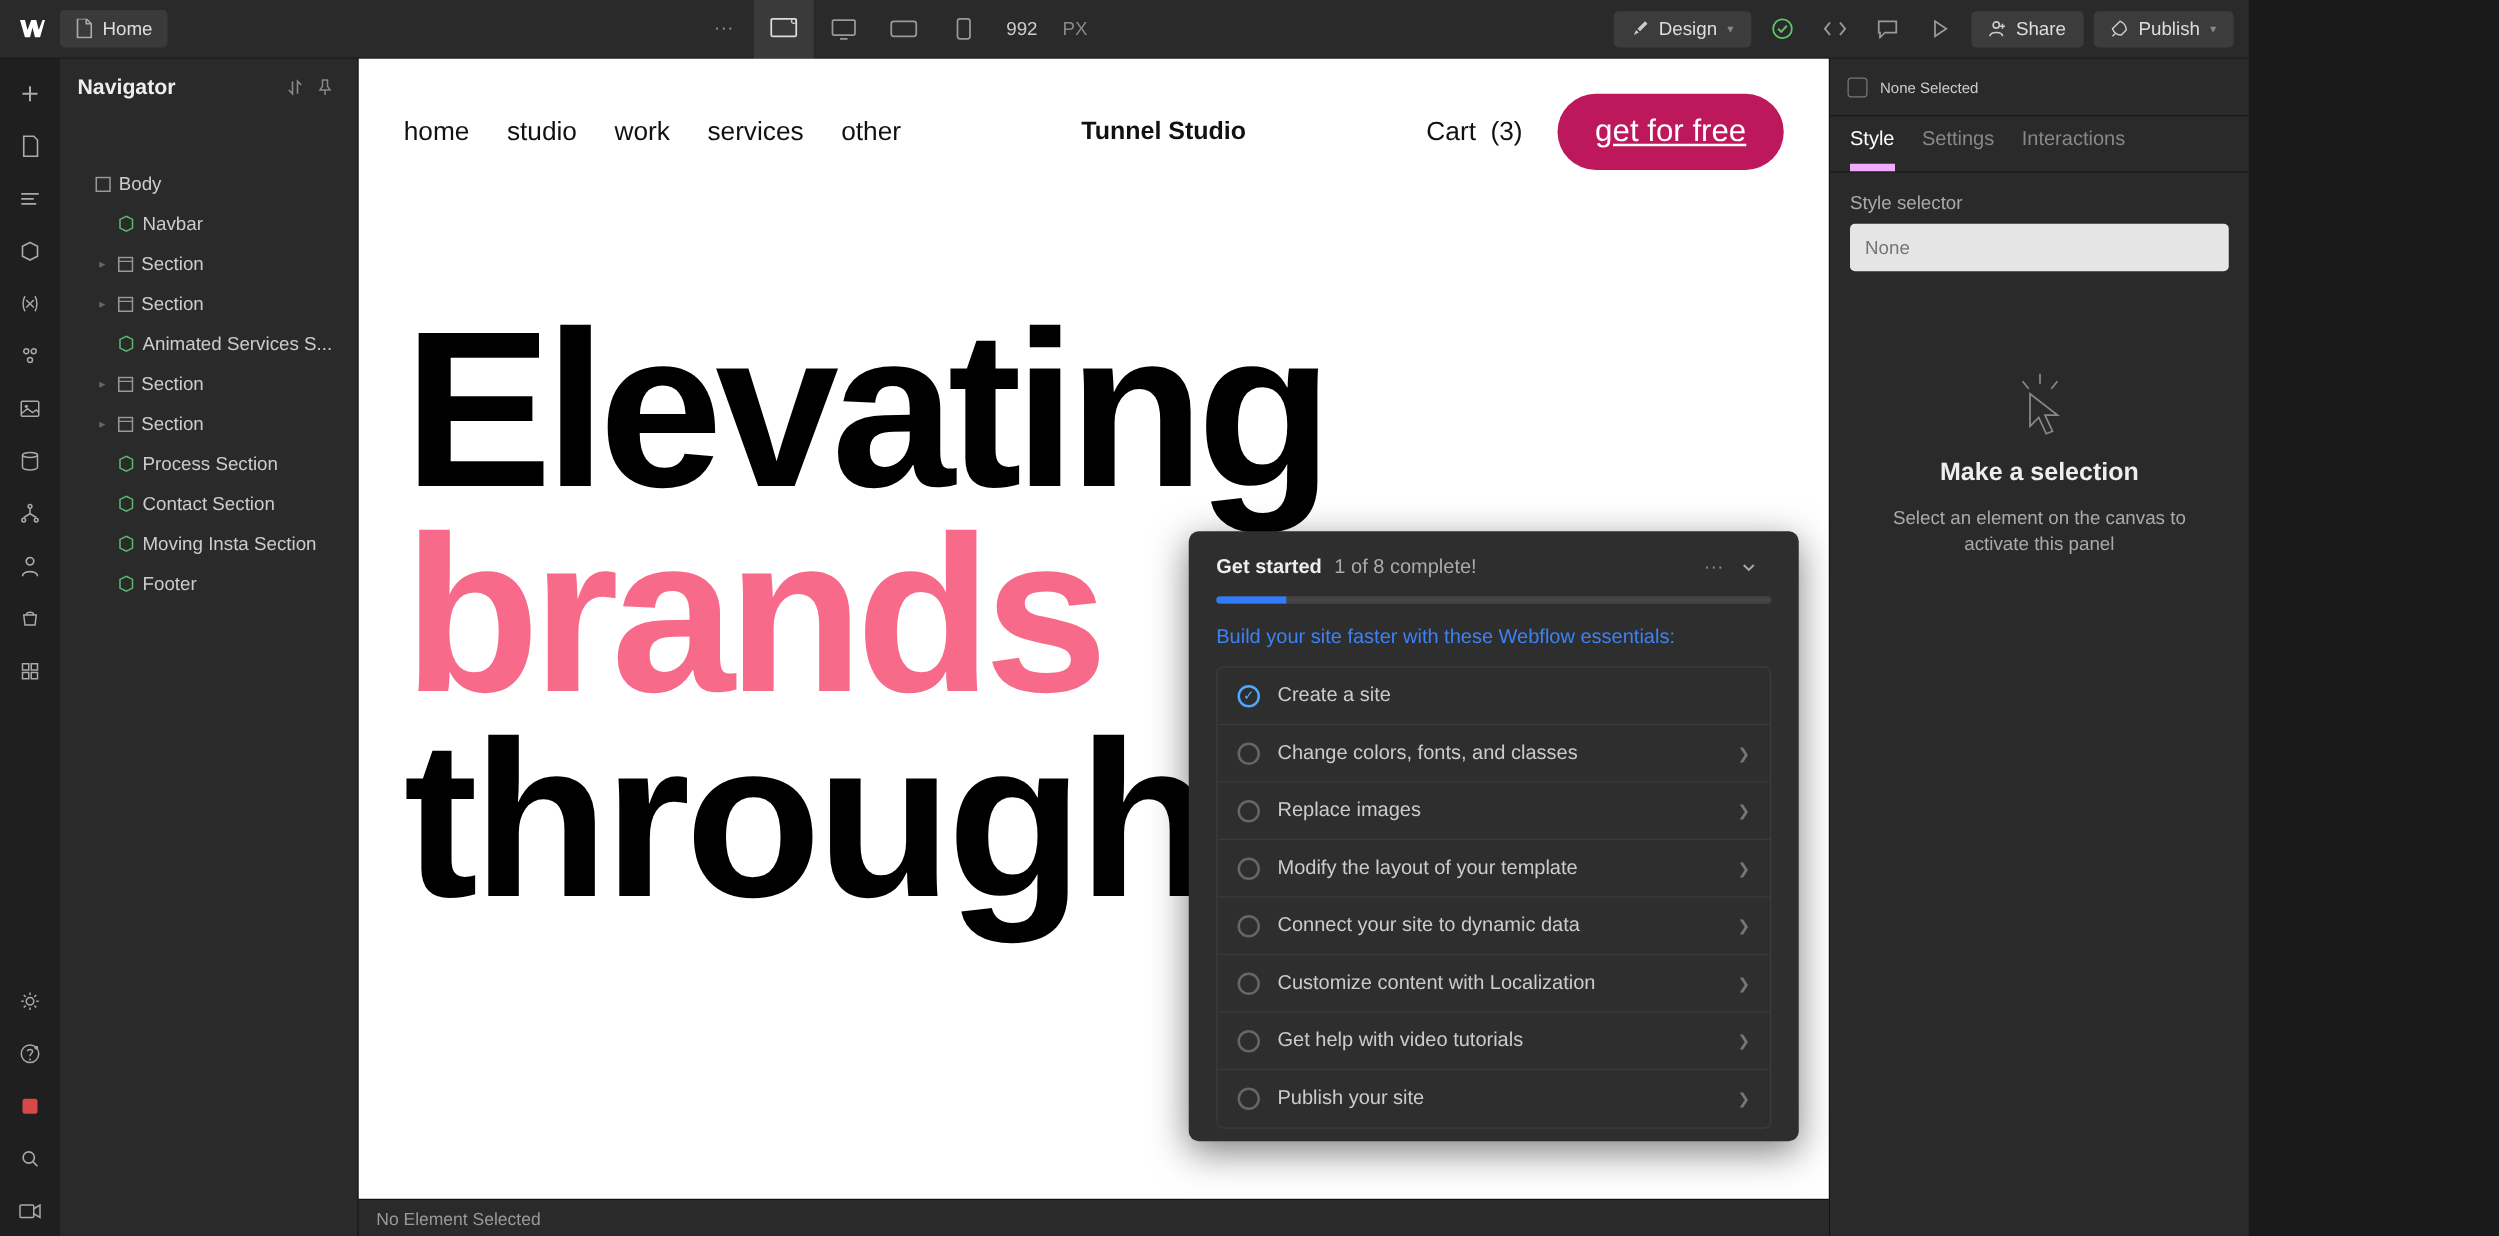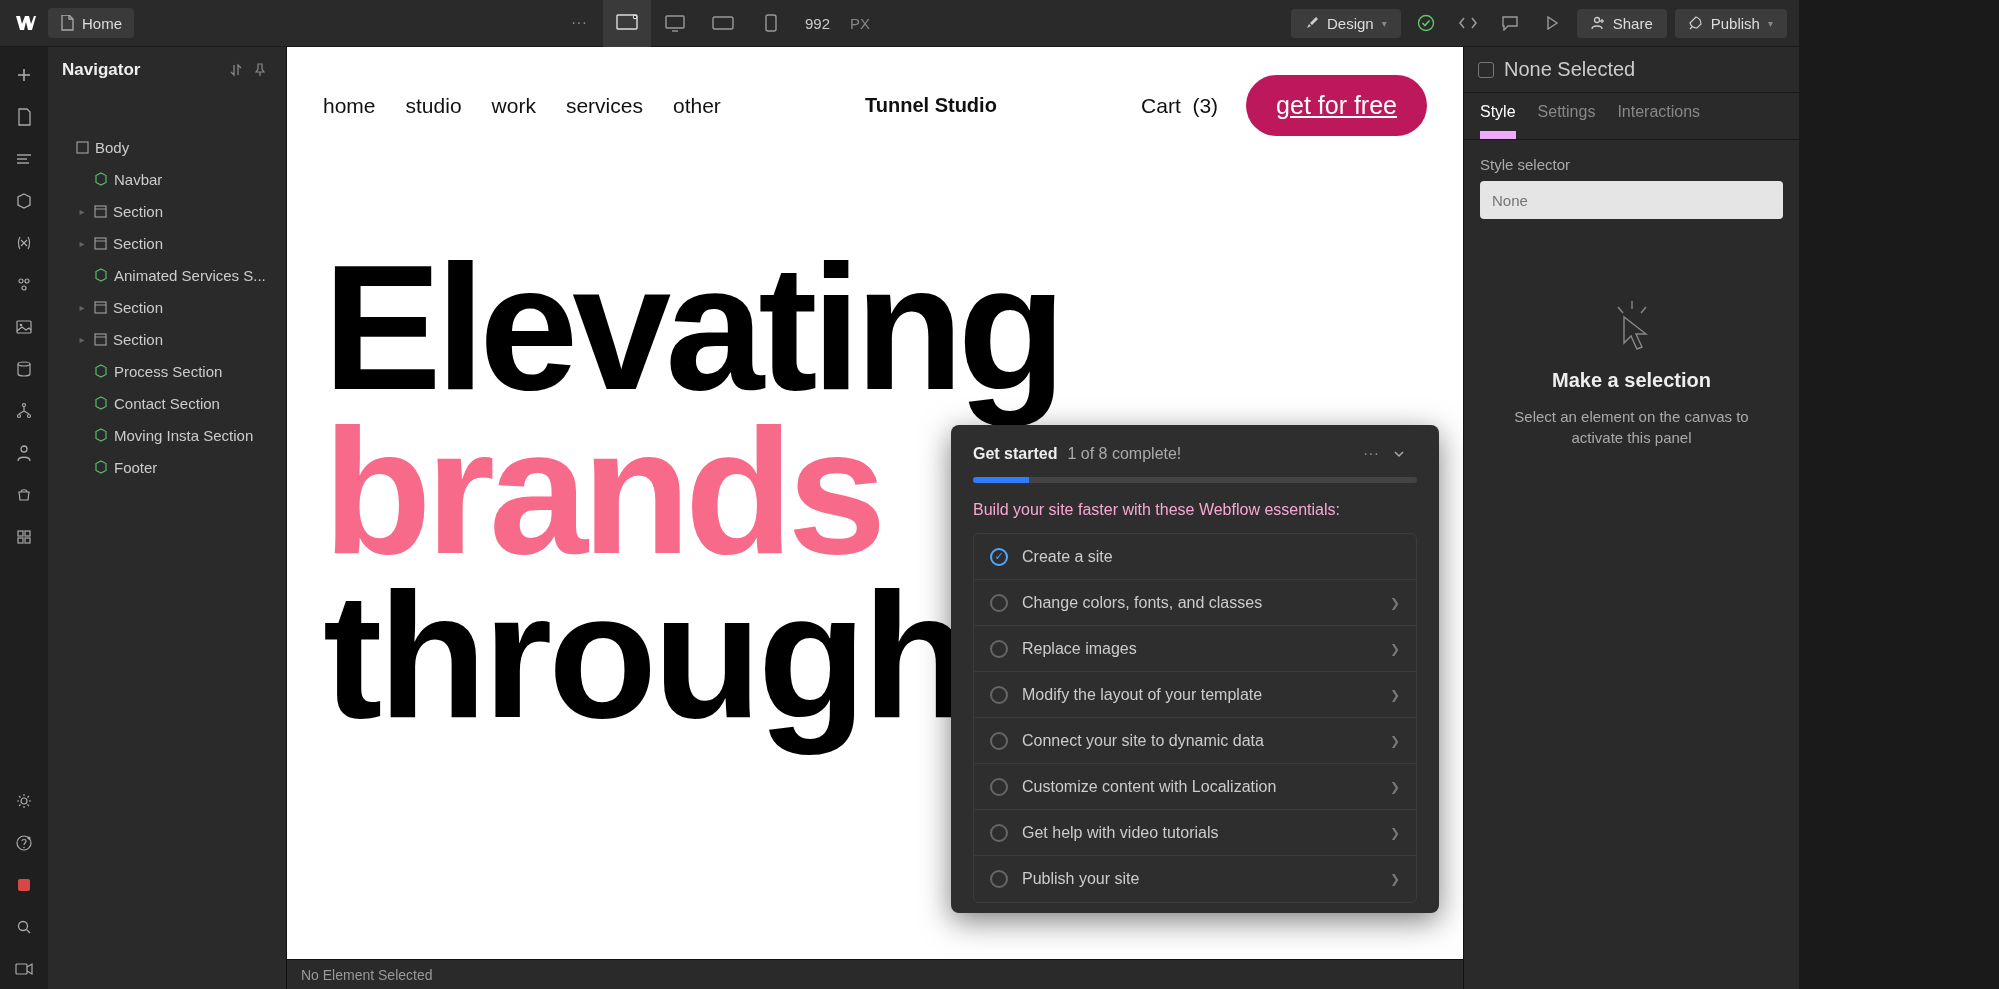--- a/index.html
+++ b/index.html
@@ -61,37 +61,37 @@
 
 
 .getstarted { position:absolute; right:24px; bottom:46px; width:488px; background:#2e2e2e; border-radius:8px; box-shadow:0 8px 30px rgba(0,0,0,.5); padding:20px 22px 10px 22px; color:#ddd;}
 .gs-head { display:flex; align-items:center; gap:10px; margin-bottom:14px;}
 .gs-title { font-weight:600; font-size:16px; color:#eee;}
 .gs-progress-text { color:#aaa; font-size:16px;}
 .gs-head .spacer { flex:1; }
 .gs-head .hbtn { width:24px; color:#888; cursor:pointer; text-align:center;}
 .gs-bar { height:6px; background:#444; border-radius:3px; overflow:hidden; margin-bottom:18px;}
 .gs-bar-fill { height:100%; background:#2f7cff; width:12.5%; }
-.gs-sub { color:#f9a8d4; font-size:16px; margin-bottom:14px;}
+.gs-sub { color:#3b82f6; font-size:16px; margin-bottom:14px;}
 .gs-list { border:1px solid #3c3c3c; border-radius:6px; overflow:hidden;}
 .gs-item { display:flex; align-items:center; gap:14px; height:46px; padding:0 16px; border-bottom:1px solid #3a3a3a; font-size:16px; color:#ccc; cursor:pointer;}
 .gs-item:last-child { border-bottom:none; }
 .gs-check { width:18px; height:18px; border:2px solid #666; border-radius:50%; display:flex; align-items:center; justify-content:center; font-size:11px; color:#4fa8ff;}
 .gs-check.done { border-color:#4fa8ff; }
 .gs-item .spacer { flex:1; }
 .gs-chev { color:#777; font-size:12px;}
 
 
 .right-panel { width:336px; background:#2a2a2a; display:flex; flex-direction:column; border-left:1px solid #111;}
 .rp-top { height:46px; display:flex; align-items:center; gap:10px; padding:0 14px; border-bottom:1px solid #1a1a1a;}
 .rp-checkbox { width:16px; height:16px; border:1.5px solid #777; border-radius:3px;}
-.rp-top-label { font-size:20px; color:#ccc;}
+.rp-top-label { font-size:12px; color:#ccc;}
 .rp-tabs { display:flex; gap:22px; padding:10px 16px 0 16px; border-bottom:1px solid #1a1a1a;}
 .rp-tab { font-size:16px; color:#888; padding-bottom:10px; cursor:pointer;}
-.rp-tab.active { color:#fff; border-bottom:8px solid #f0abfc;}
+.rp-tab.active { color:#fff; border-bottom:6px solid #f0abfc;}
 .rp-section-label { padding:16px 16px 8px 16px; color:#aaa; font-size:15px;}
 .rp-input { margin:0 16px; height:38px; background:#e5e5e5; border:none; border-radius:4px; color:#777; padding:0 12px; font-size:15px; width:calc(100% - 32px);}
 .rp-empty { flex:1; display:flex; flex-direction:column; align-items:center; justify-content:flex-start; padding:80px 30px 0 30px; text-align:center; gap:14px;}
 .rp-empty-icon { color:#888; }
 .rp-empty-title { font-size:20px; color:#eee; font-weight:600;}
 .rp-empty-sub { font-size:15px; color:#aaa; line-height:1.4;}
 
 svg { display:block; }
 </style>
 </head>

